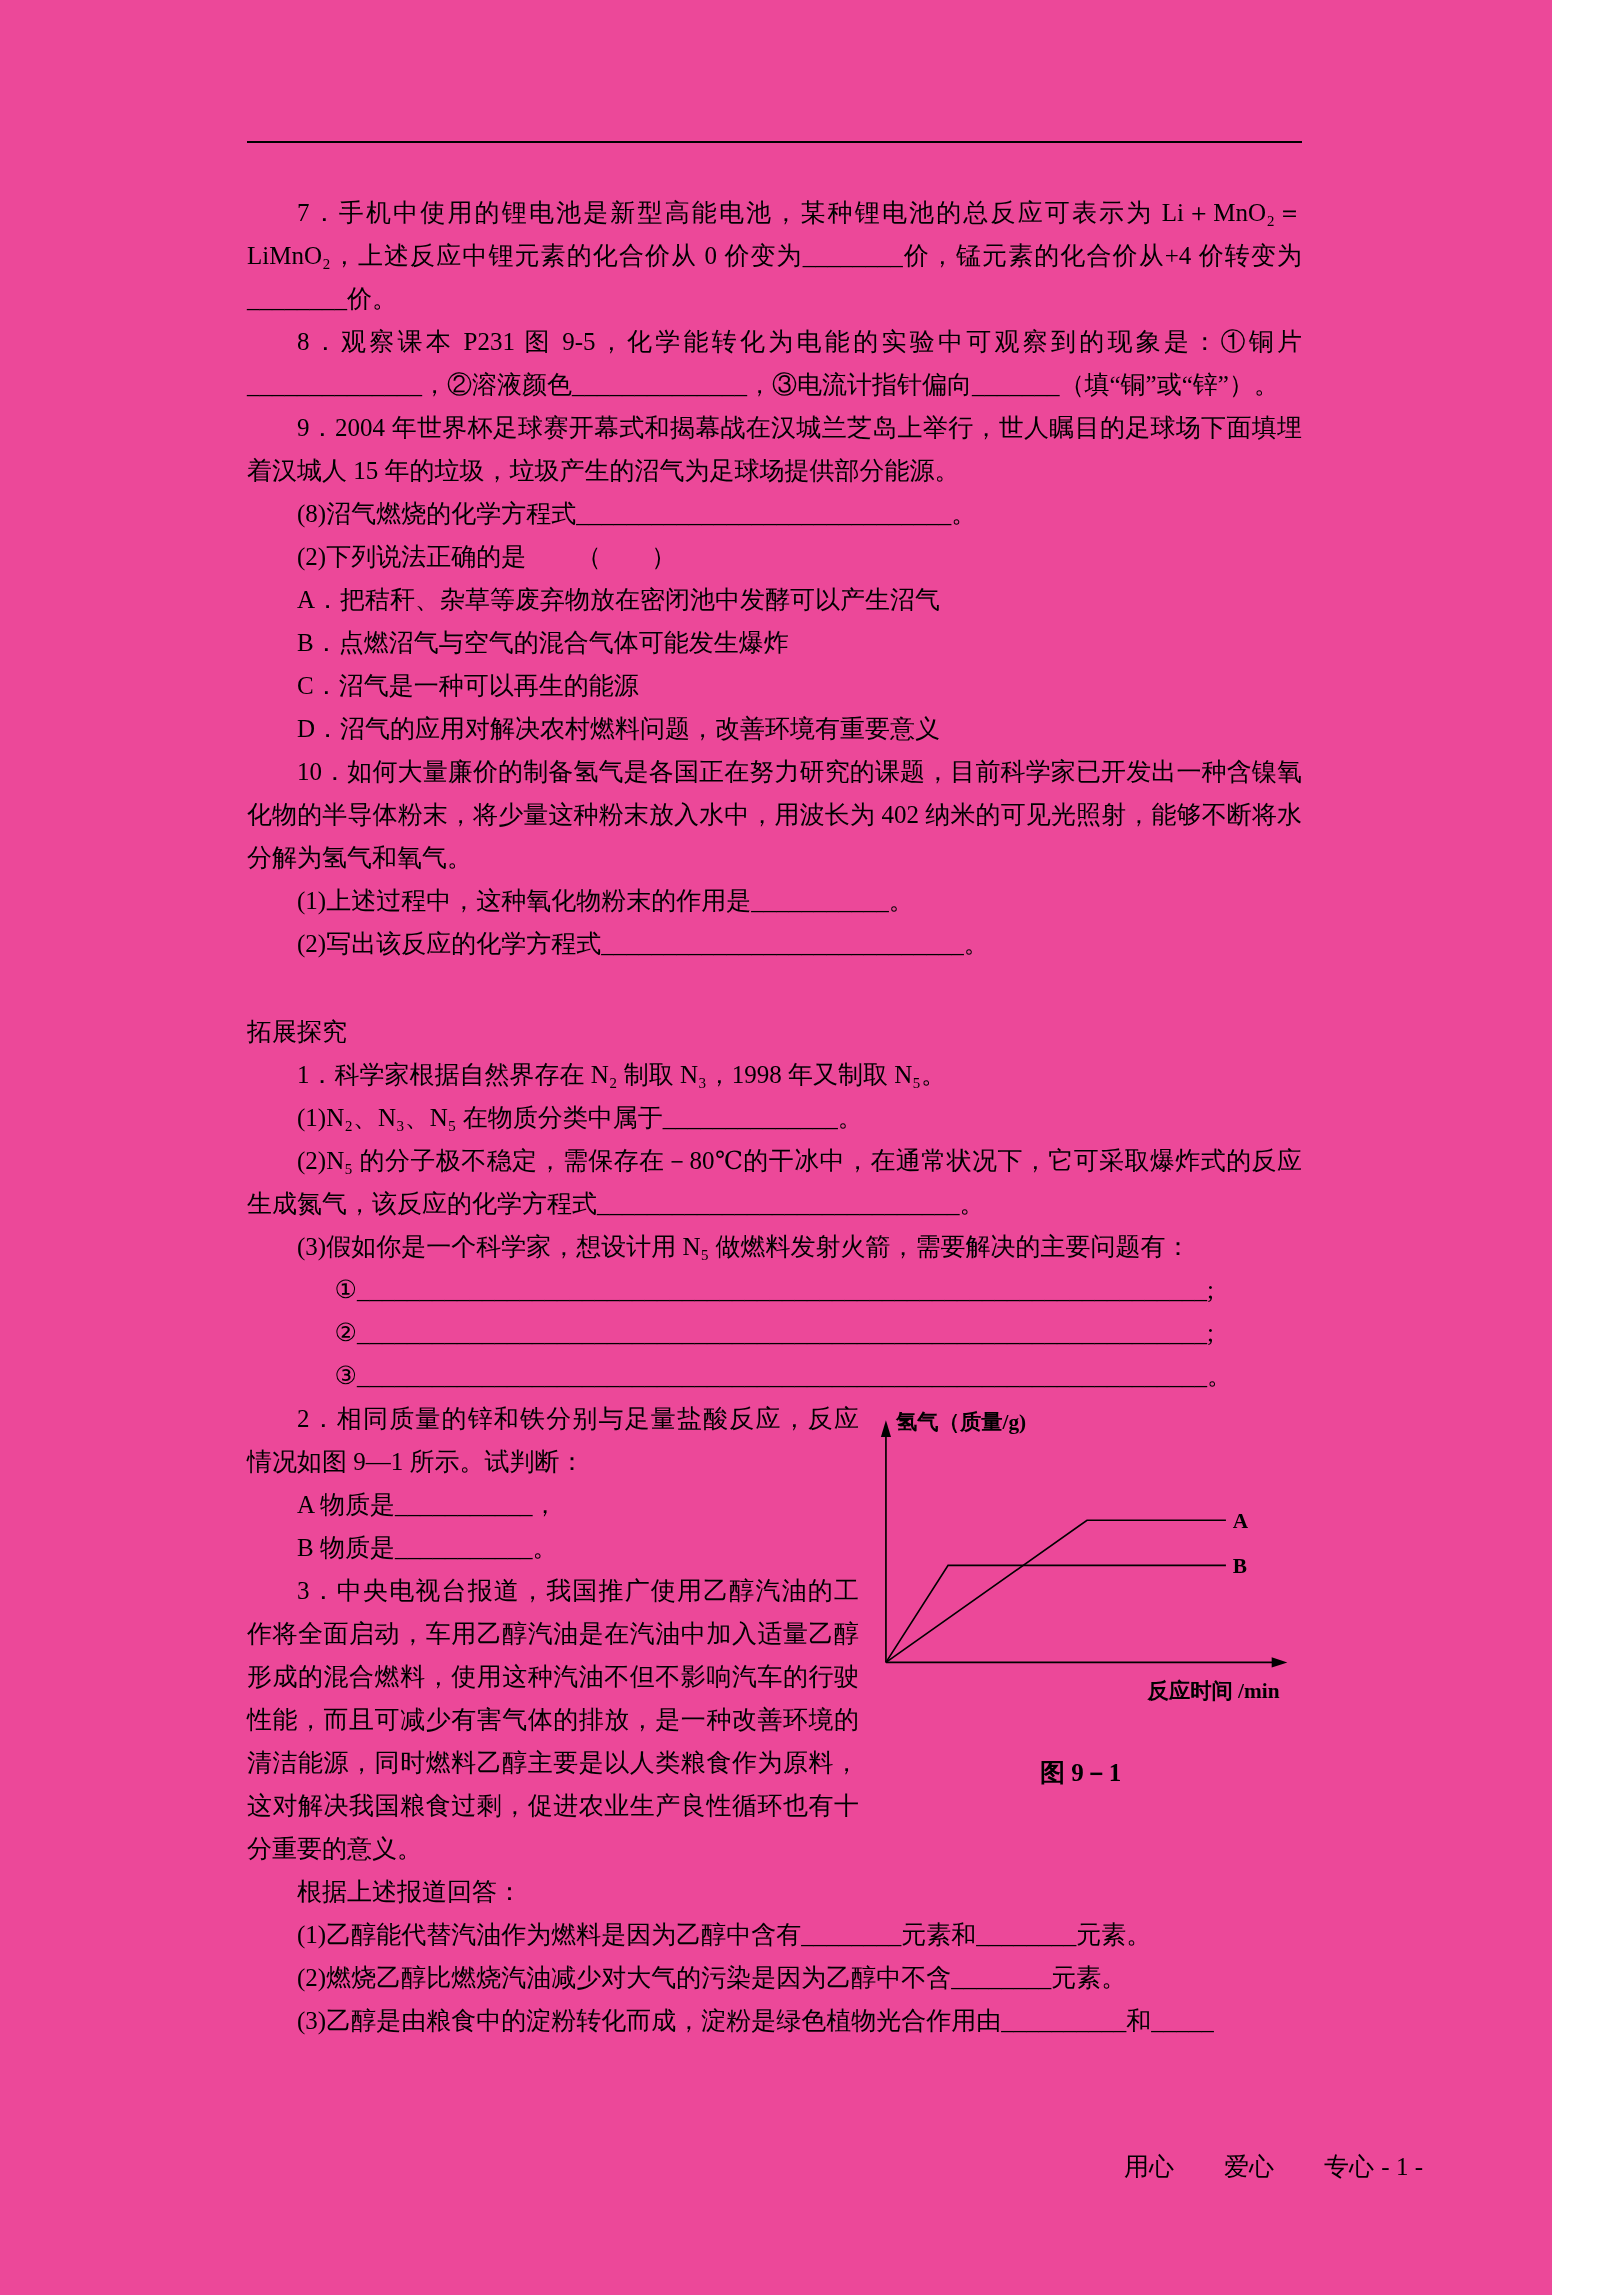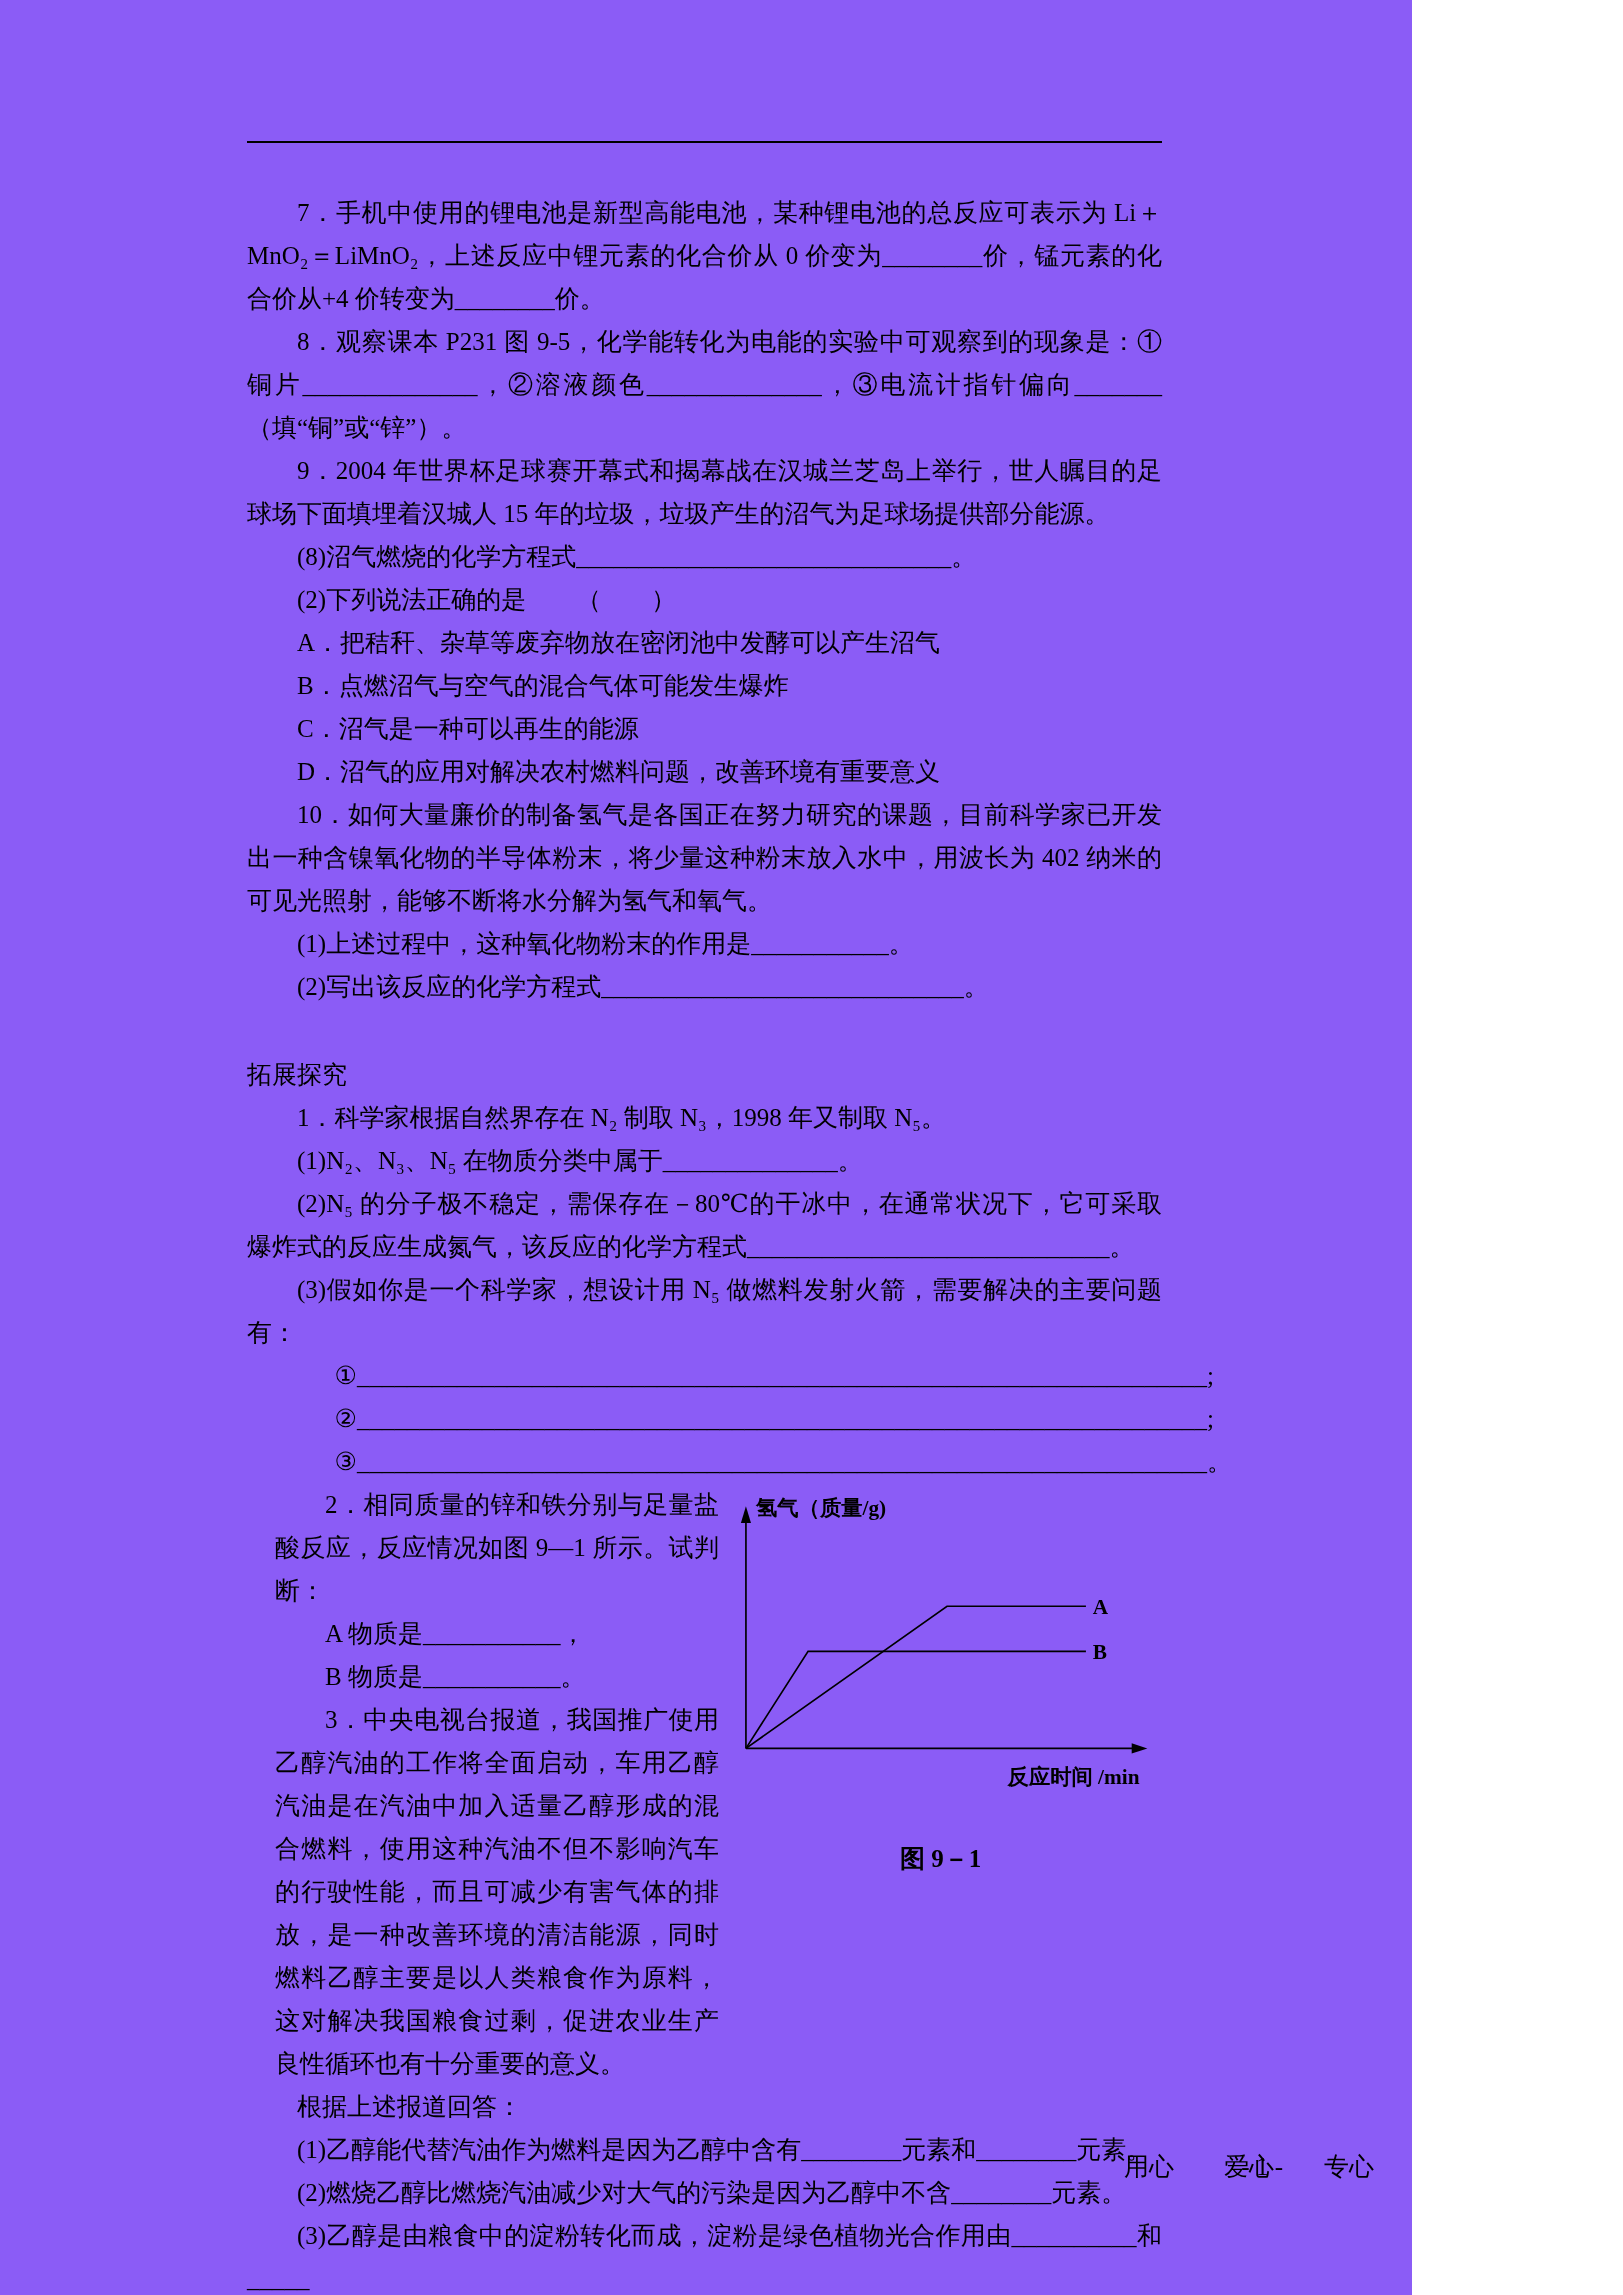--- a/index.html
+++ b/index.html
@@ -1,33 +1,33 @@
 <!DOCTYPE html>
 <html style="font-size:9px"><head>
 <meta charset="utf-8">
 <style>
   html, body { margin: 0; padding: 0; background: #ffffff; }
   .page {
     position: relative;
-    width: 1412px;
+    width: 1552px;
     height: 2295px;
-    background: #8b5cf6;
+    background: #ec4899;
     box-sizing: border-box;
     padding: 141px 250px 0 247px;
     font-family: "Liberation Serif", "DejaVu Serif", serif;
     font-size: 25px;
     line-height: 43px;
     color: #000000;
   }
   .rule { border-top: 2.2px solid #000; height: 0; margin-bottom: 48px; }
   p.para { margin: 0; text-indent: 2em; text-align: justify; }
   p.para.sub { text-indent: 3.5em; }
   p.para.heading { font-weight: normal; text-indent: 0; margin-top: 45px; }
   .middle { display: flex; align-items: flex-start; }
-  .mid-left { width: 681px; margin-left: 28px; }
+  .mid-left { width: 681px; }
   .mid-right { flex: 1; padding-top: 3.4px; }
   .chart-caption { text-align: center; font-weight: bold; margin-top: 24px; }
   svg .axis { stroke: #000; stroke-width: 3; }
   svg .axis-label { font-weight: bold; font-size: 38px; font-family: inherit; }
   svg .series-label { font-weight: bold; font-size: 38px; font-family: inherit; }
   .footer-motto {
     position: absolute; left: 247px; width: 1127px; bottom: 107px;
     text-align: right;
   }
   .footer-page {

